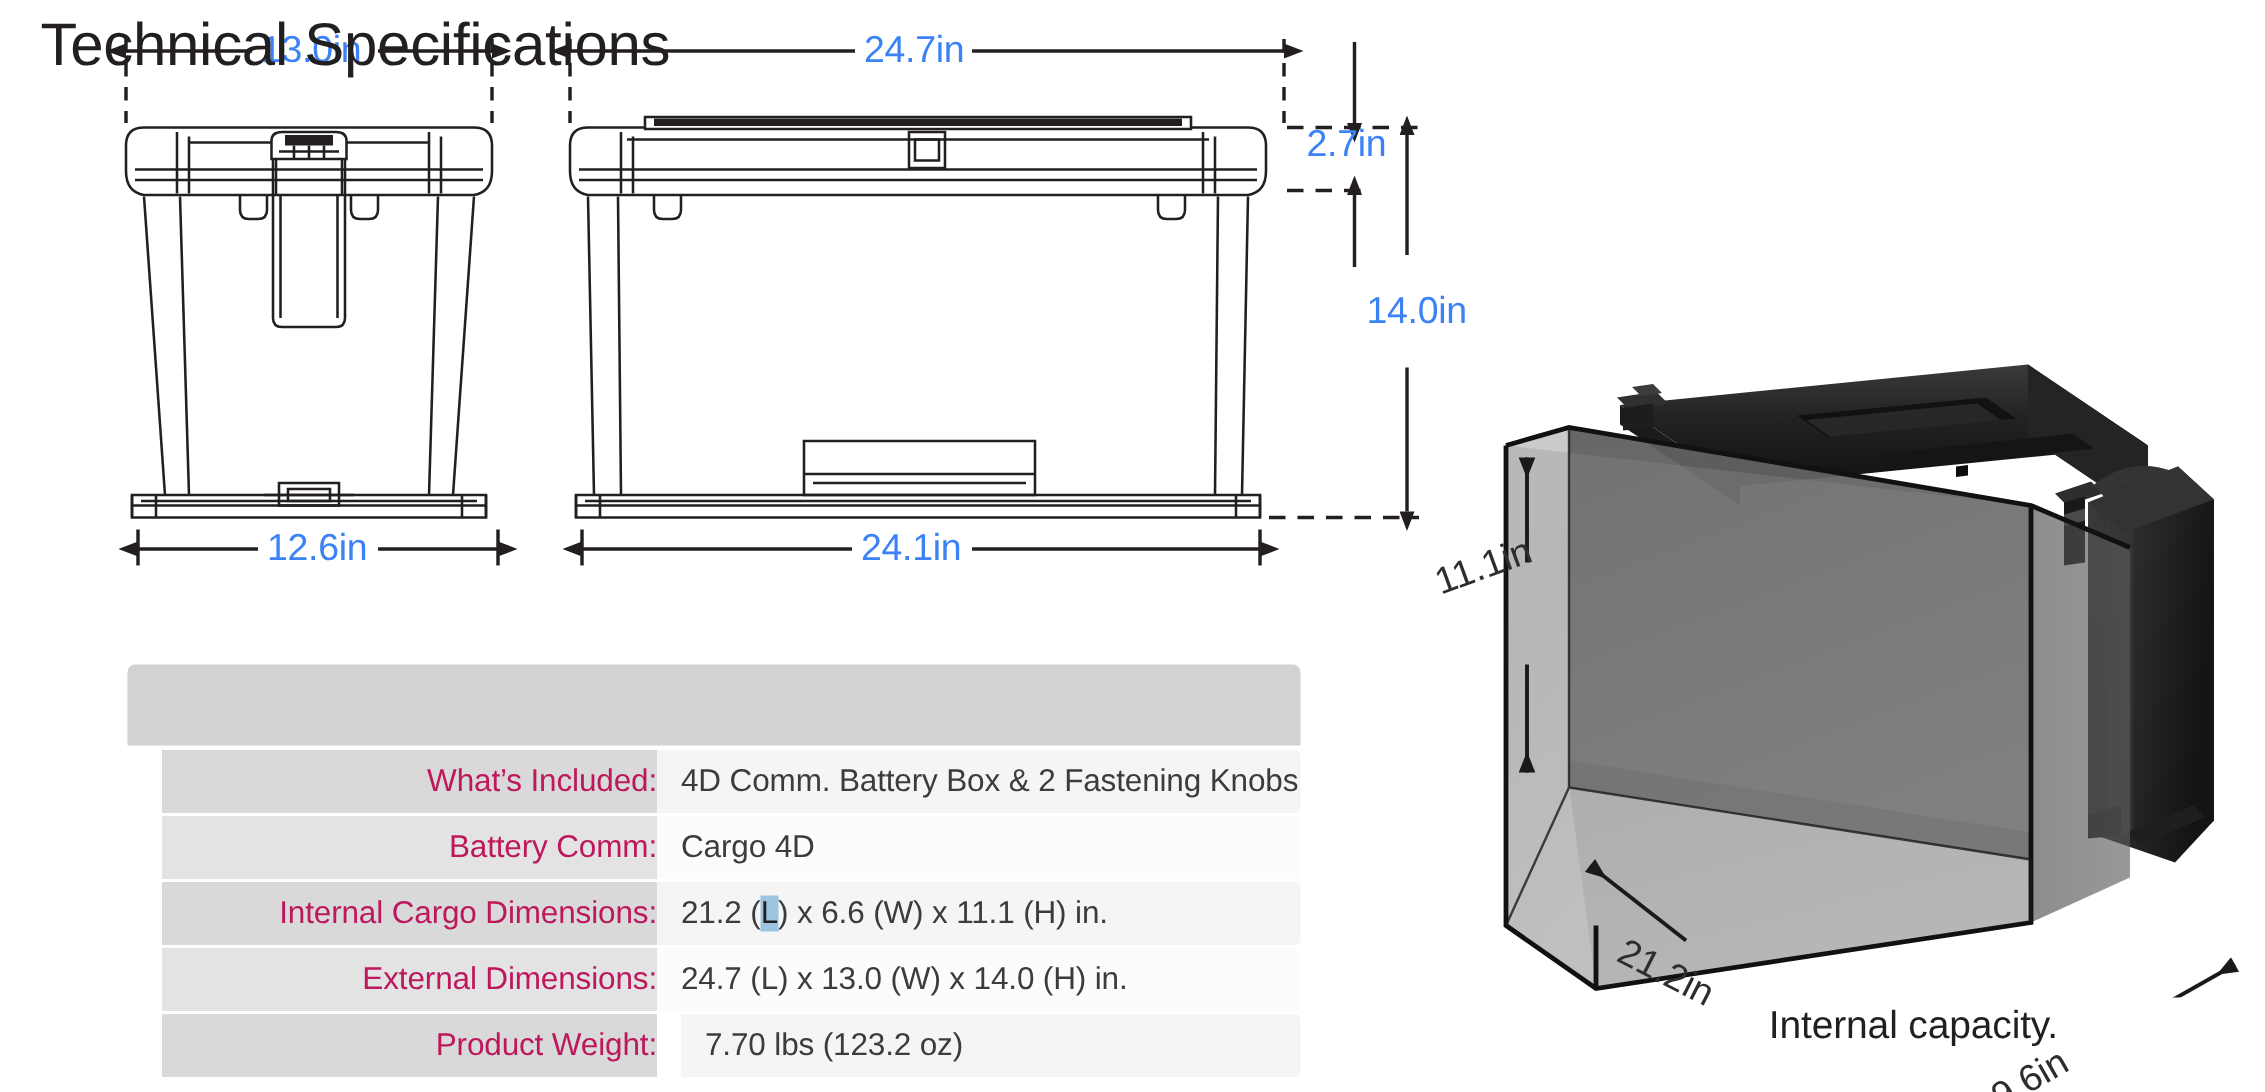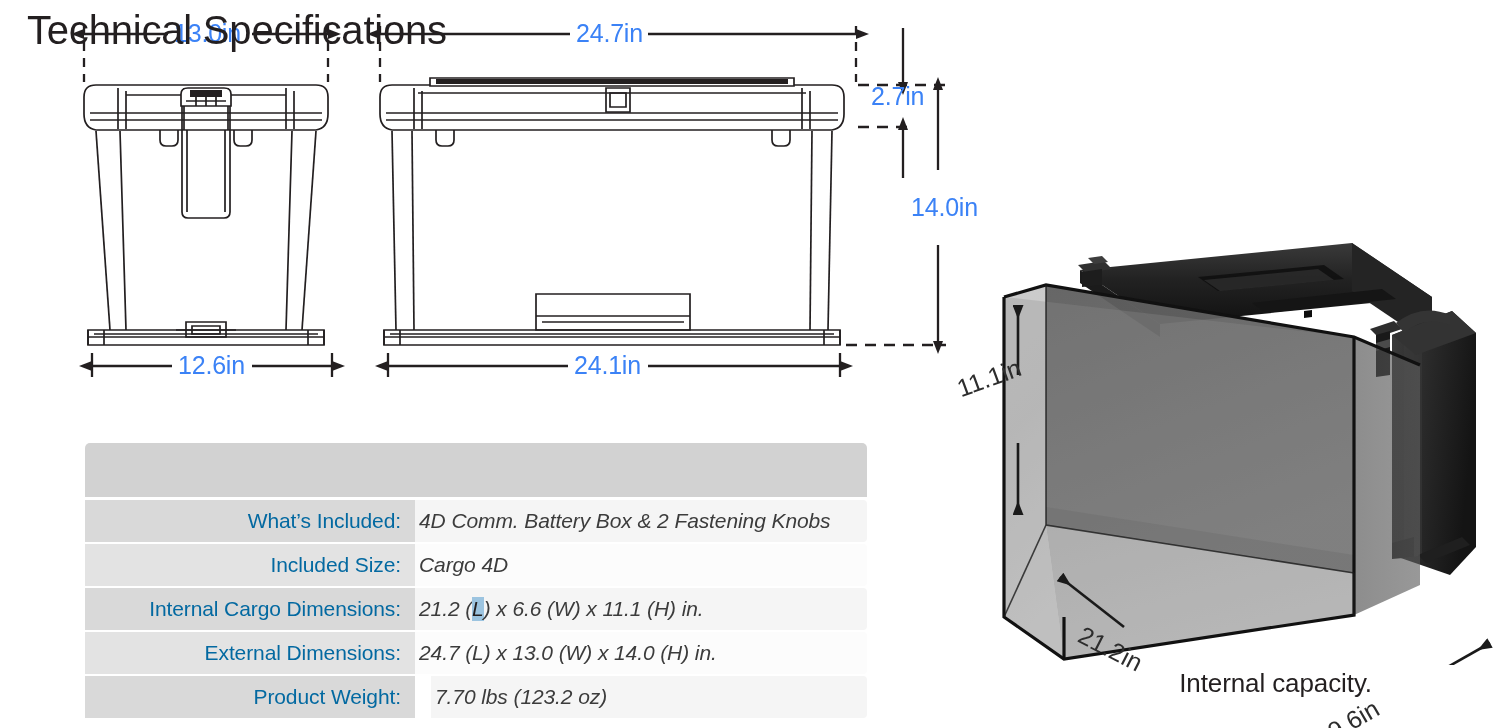--- a/index.html
+++ b/index.html
@@ -76,37 +76,37 @@
     align-items: stretch;
   }
   .spec-row:last-child { margin-bottom: 0; gap: 16px; }
 
   .spec-key {
     width: 330px;
     flex: 0 0 330px;
     display: flex;
     align-items: center;
     justify-content: flex-end;
-    padding-right: 14px;
+    padding-right: 0;
     box-sizing: border-box;
     font-size: 21px;
-    color: #0369a1;
+    color: #be185d;
     letter-spacing: -0.1px;
+    margin-left: 23px;
   }
   .spec-val {
     flex: 1 1 auto;
     display: flex;
     align-items: center;
-    padding-left: 4px;
+    padding-left: 16px;
     box-sizing: border-box;
     font-size: 21px;
     color: #3c3c3c;
     letter-spacing: -0.1px;
     border-radius: 0 4px 4px 0;
-    font-style: italic;
   }
 
   
   .spec-row.odd  .spec-key { background: #d9d9d9; }
   .spec-row.odd  .spec-val { background: #f5f5f5; }
   .spec-row.even .spec-key { background: #e3e3e3; }
   .spec-row.even .spec-val { background: #fcfcfc; }
 
   .spec-row.last .spec-val { border-radius: 0 4px 4px 0; }
 
@@ -309,21 +309,21 @@
   <div class="spec-header-text">Technical Specifications</div>
 
   <div class="spec-rows">
 
     <div class="spec-row odd">
       <div class="spec-key">What’s Included:</div>
       <div class="spec-val">4D Comm. Battery Box &amp; 2 Fastening Knobs</div>
     </div>
 
     <div class="spec-row even">
-      <div class="spec-key">Included Size:</div>
+      <div class="spec-key">Battery Comm:</div>
       <div class="spec-val">Cargo 4D</div>
     </div>
 
     <div class="spec-row odd">
       <div class="spec-key">Internal Cargo Dimensions:</div>
       <div class="spec-val">
         <span>21.2 (</span>
           <span class="sel-highlight">L</span>
           <span>) x 6.6 (W) x 11.1 (H) in.</span>
       </div>

